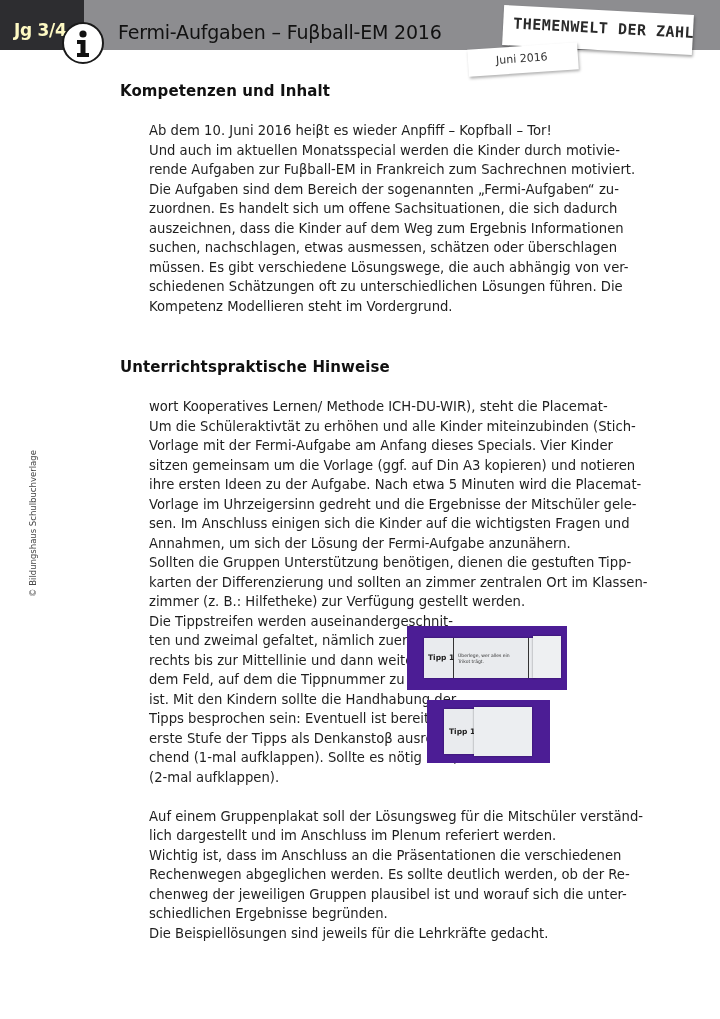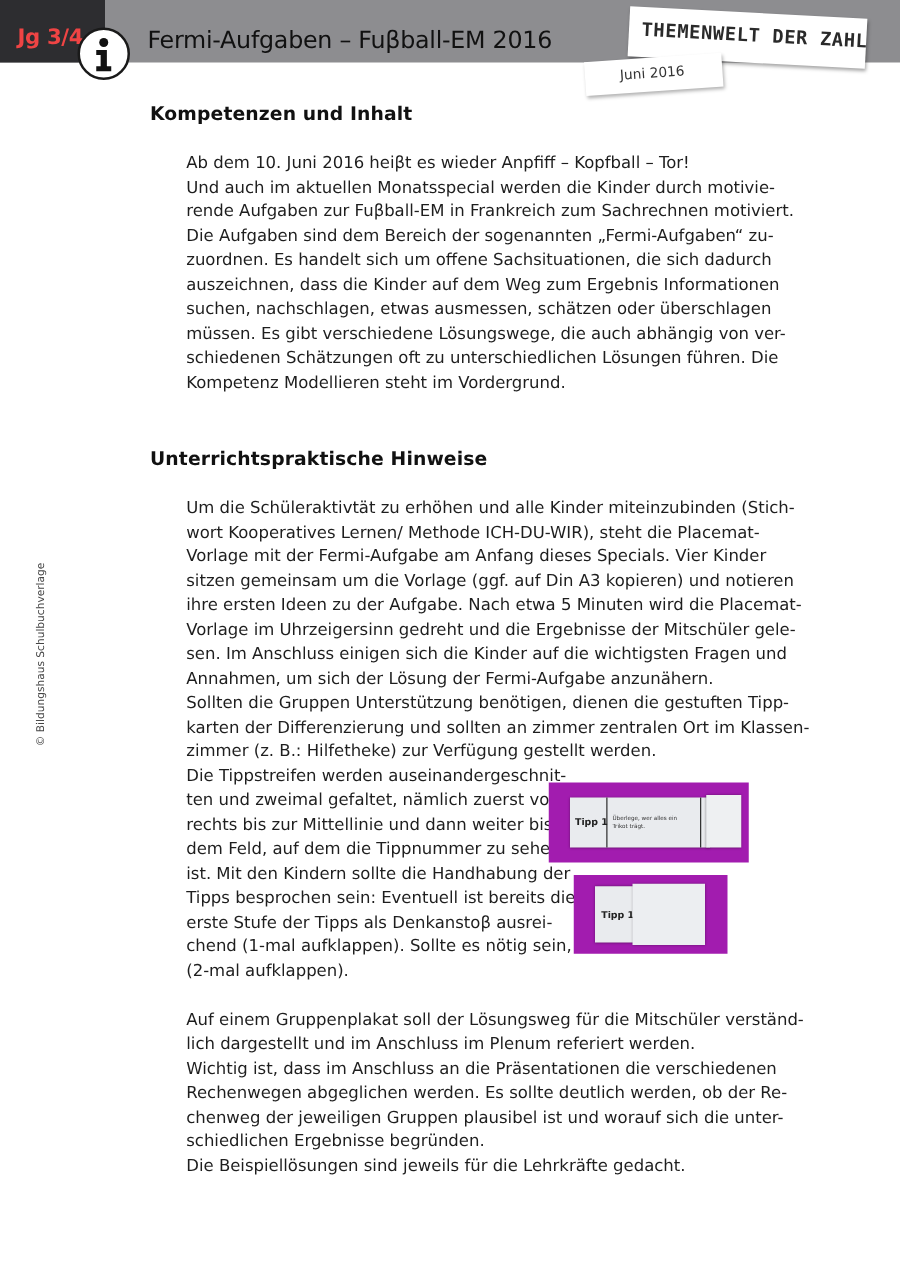--- a/index.html
+++ b/index.html
@@ -3,21 +3,21 @@
 <meta charset="utf-8">
 <style>
   html, body { margin: 0; padding: 0; }
   body {
     width: 720px; height: 1019px; position: relative; overflow: hidden;
     background: #ffffff; color: #1e1e1e;
     font-family: "DejaVu Sans", sans-serif;
   }
   .header-band { position: absolute; left: 0; top: 0; width: 720px; height: 50px; background: #8d8d90; }
   .grade-block { position: absolute; left: 0; top: 0; width: 84px; height: 50px; background: #2d2d30; }
-  .grade-label { position: absolute; left: 14px; top: 20px; color: #ef4444; font-size: 17px; font-weight: bold; letter-spacing: -0.3px; }
+  .grade-label { position: absolute; left: 14px; top: 20px; color: #fef9c3; font-size: 17px; font-weight: bold; letter-spacing: -0.3px; }
   .info-icon { position: absolute; left: 62px; top: 22px; width: 42px; height: 42px; border-radius: 50%; background: #fff; border: 2px solid #1a1a1a; box-sizing: border-box; }
   .info-icon svg { position: absolute; left: 0; top: 0; }
   .doc-title { position: absolute; left: 118px; top: 21px; font-size: 19px; color: #111; letter-spacing: -0.2px; white-space: nowrap; }
 
   .label-theme { position: absolute; left: 503px; top: 10px; width: 190px; height: 40px; background: #fff;
     transform: rotate(3deg); box-shadow: 1px 2px 3px rgba(0,0,0,0.35); }
   .label-theme span { position: absolute; left: 10px; top: 9px; font-family: "DejaVu Sans Mono", monospace; font-weight: bold; font-size: 15px; color: #2a2a2a; letter-spacing: 0.5px; white-space: nowrap; }
   .label-date { position: absolute; left: 468px; top: 46px; width: 110px; height: 27px; background: #fff;
     transform: rotate(-4deg); box-shadow: 1px 2px 3px rgba(0,0,0,0.3); }
   .label-date span { position: absolute; left: 28px; top: 6px; font-size: 11px; color: #333; white-space: nowrap; }
@@ -25,21 +25,21 @@
   .copyright { position: absolute; left: 28px; top: 597px; transform-origin: 0 0; transform: rotate(-90deg);
     font-size: 8.5px; color: #444; white-space: nowrap; }
 
   .content { position: absolute; left: 120px; top: 0; width: 449px; }
   .h2 { position: absolute; left: 0; font-size: 15px; font-weight: bold; color: #111; white-space: nowrap; letter-spacing: 0.1px; }
   .para { position: absolute; left: 0; width: 449px; font-size: 13.2px; line-height: 19.5px; color: #1e1e1e; margin-left: 29px; }
   .para .line { display: block; white-space: nowrap; text-align: justify; text-align-last: justify; height: 19.5px; overflow: visible; }
   .para .line.last { text-align-last: left; }
   .narrow .line { width: 276px; }
 
-  .photo { position: absolute; background: #a21caf; overflow: hidden; margin-left: 32px; }
+  .photo { position: absolute; background: #4c1d95; overflow: hidden; }
   .photo .card { position: absolute; background: #e9ebee; box-shadow: 0 0 2px rgba(0,0,0,0.4); }
   .photo .divider { position: absolute; top: 0; bottom: 0; width: 1px; background: #333; }
   .photo .tipp { position: absolute; font-size: 7.5px; font-weight: bold; color: #222; white-space: nowrap; }
   .photo .tiny { position: absolute; font-size: 4.5px; color: #333; line-height: 5.5px; white-space: nowrap; }
 </style>
 </head>
 <body>
 
 <div class="header-band"></div>
 <div class="grade-block">
@@ -72,22 +72,22 @@
       <span class="line">zuordnen. Es handelt sich um offene Sachsituationen, die sich dadurch</span>
       <span class="line">auszeichnen, dass die Kinder auf dem Weg zum Ergebnis Informationen</span>
       <span class="line">suchen, nachschlagen, etwas ausmessen, schätzen oder überschlagen</span>
       <span class="line">müssen. Es gibt verschiedene Lösungswege, die auch abhängig von ver-</span>
       <span class="line">schiedenen Schätzungen oft zu unterschiedlichen Lösungen führen. Die</span>
       <span class="line last">Kompetenz Modellieren steht im Vordergrund.</span>
     </div>
 
   <div class="h2" style="top:358px">Unterrichtspraktische Hinweise</div>
   <div class="para" style="top:397px">
+      <span class="line">wort Kooperatives Lernen/ Methode ICH-DU-WIR), steht die Placemat-</span>
       <span class="line">Um die Schüleraktivtät zu erhöhen und alle Kinder miteinzubinden (Stich-</span>
-      <span class="line">wort Kooperatives Lernen/ Methode ICH-DU-WIR), steht die Placemat-</span>
       <span class="line">Vorlage mit der Fermi-Aufgabe am Anfang dieses Specials. Vier Kinder</span>
       <span class="line">sitzen gemeinsam um die Vorlage (ggf. auf Din A3 kopieren) und notieren</span>
       <span class="line">ihre ersten Ideen zu der Aufgabe. Nach etwa 5 Minuten wird die Placemat-</span>
       <span class="line">Vorlage im Uhrzeigersinn gedreht und die Ergebnisse der Mitschüler gele-</span>
       <span class="line">sen. Im Anschluss einigen sich die Kinder auf die wichtigsten Fragen und</span>
       <span class="line last">Annahmen, um sich der Lösung der Fermi-Aufgabe anzunähern.</span>
       <span class="line">Sollten die Gruppen Unterstützung benötigen, dienen die gestuften Tipp-</span>
       <span class="line">karten der Differenzierung und sollten an zimmer zentralen Ort im Klassen-</span>
       <span class="line last">zimmer (z. B.: Hilfetheke) zur Verfügung gestellt werden.</span>
     </div>

